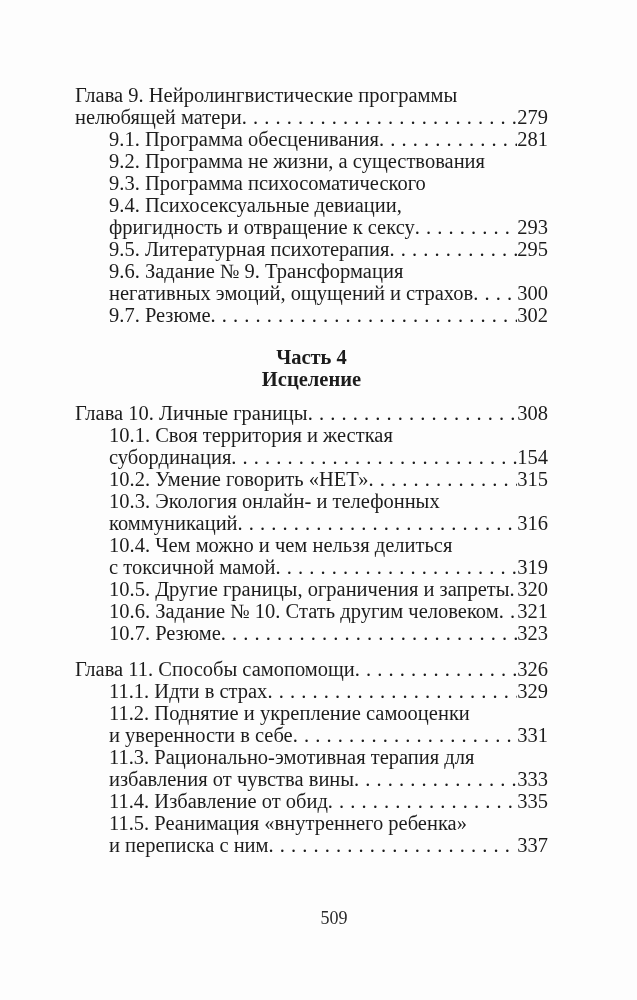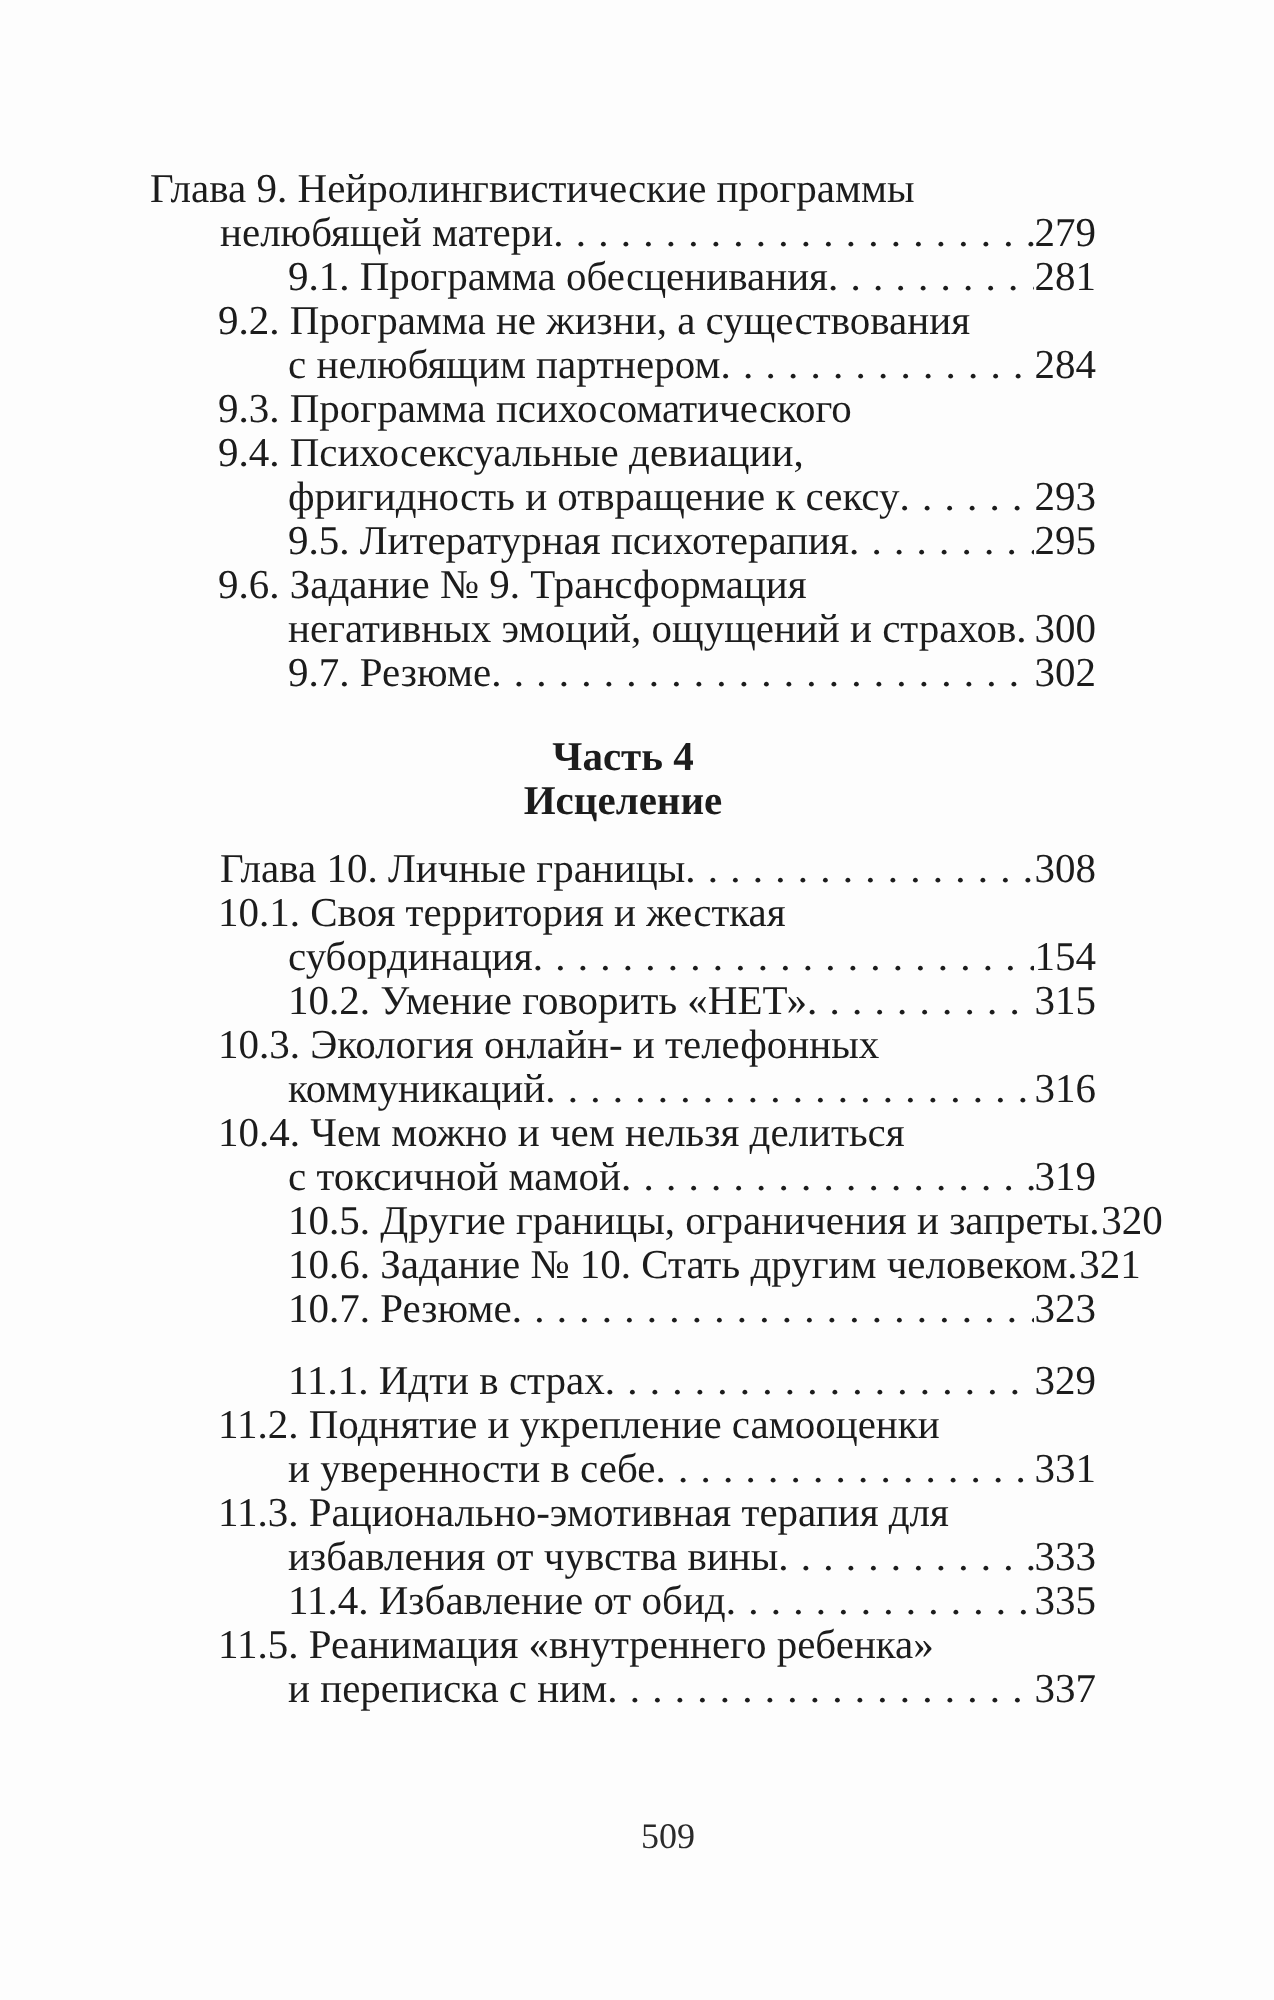--- a/index.html
+++ b/index.html
@@ -24,21 +24,21 @@
     font-size: 20.5px;
     line-height: 22px;
   }
   .entry { }
   .entry.sub { padding-left: 34px; }
   .line { white-space: nowrap; }
   .line.with-page {
     display: flex;
     align-items: baseline;
   }
-  .txt { white-space: nowrap; flex: 0 0 auto; margin-left: 35px; }
+  .txt { white-space: nowrap; flex: 0 0 auto; }
   .leader {
     flex: 1 1 auto;
     min-width: 6px;
     overflow: hidden;
     white-space: nowrap;
   }
   .leader::after {
     content: " . . . . . . . . . . . . . . . . . . . . . . . . . . . . . . . . . . . . . . . . . . . . . . . . . . . . . . . . . . . . . . . .";
     letter-spacing: 0.5px;
   }
@@ -77,25 +77,20 @@
         </div>
         <div class="entry sub">
           <div class="line with-page">
             <span class="txt">9.1. Программа обесценивания</span>
             <span class="leader"></span>
             <span class="pg">281</span>
           </div>
         </div>
         <div class="entry sub">
           <div class="line">9.2. Программа не жизни, а существования</div>
-          <div class="line with-page">
-            <span class="txt">с нелюбящим партнером</span>
-            <span class="leader"></span>
-            <span class="pg">284</span>
-          </div>
         </div>
         <div class="entry sub">
           <div class="line">9.3. Программа психосоматического</div>
         </div>
         <div class="entry sub">
           <div class="line">9.4. Психосексуальные девиации,</div>
           <div class="line with-page">
             <span class="txt">фригидность и отвращение к сексу</span>
             <span class="leader"></span>
             <span class="pg">293</span>
@@ -183,20 +178,27 @@
         </div>
         <div class="entry sub">
           <div class="line with-page">
             <span class="txt">10.7. Резюме</span>
             <span class="leader"></span>
             <span class="pg">323</span>
           </div>
         </div>
       </div>
       <div class="entry-group">
+        <div class="entry chapter">
+          <div class="line with-page">
+            <span class="txt">Глава 11. Способы самопомощи</span>
+            <span class="leader"></span>
+            <span class="pg">326</span>
+          </div>
+        </div>
         <div class="entry sub">
           <div class="line with-page">
             <span class="txt">11.1. Идти в страх</span>
             <span class="leader"></span>
             <span class="pg">329</span>
           </div>
         </div>
         <div class="entry sub">
           <div class="line">11.2. Поднятие и укрепление самооценки</div>
           <div class="line with-page">

